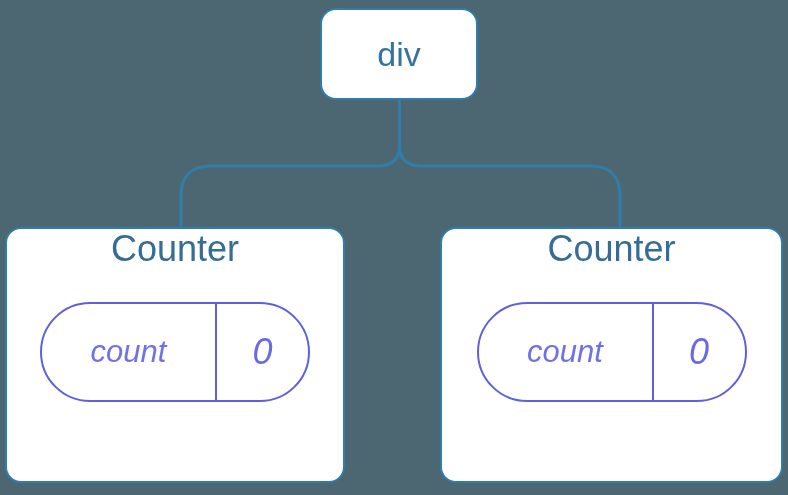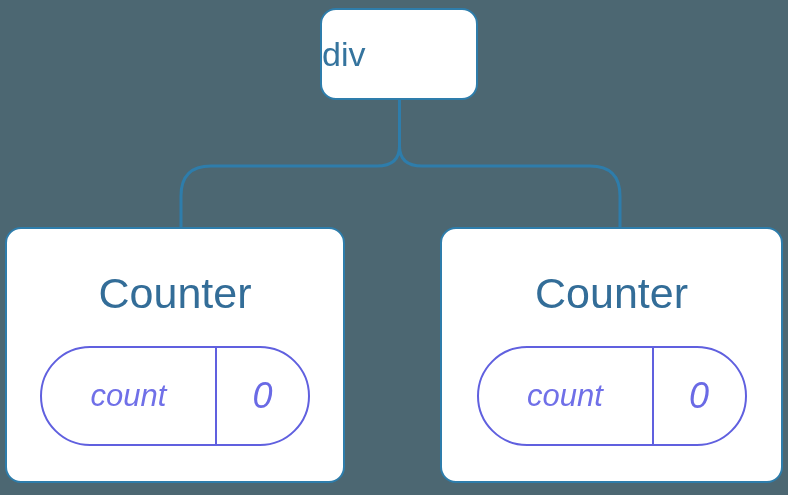--- a/index.html
+++ b/index.html
@@ -22,20 +22,21 @@
     border-radius: 16px;
     box-sizing: border-box;
   }
   .root-box {
     left: 320px;
     top: 8px;
     width: 158px;
     height: 92px;
     display: flex;
     align-items: center;
+    justify-content: center;
   }
   .root-label {
     font-size: 34px;
     color: #35749e;
   }
   .connector-svg {
     position: absolute;
     left: 0;
     top: 0;
     width: 788px;
@@ -46,22 +47,21 @@
     top: 227px;
     width: 340px;
     height: 256px;
     display: flex;
     flex-direction: column;
     align-items: center;
   }
   .counter-box.pos-left  { left: 5px; }
   .counter-box.pos-right { left: 440px; width: 343px; }
   .counter-title {
-    margin-top: 44px;
-    font-size: 43px;
+    font-size: 36px;
     line-height: 40px;
     color: #336d98;
   }
   .state-pill {
     margin-top: 33px;
     width: 270px;
     height: 100px;
     border: 2px solid #6060df;
     border-radius: 50px;
     box-sizing: border-box;

